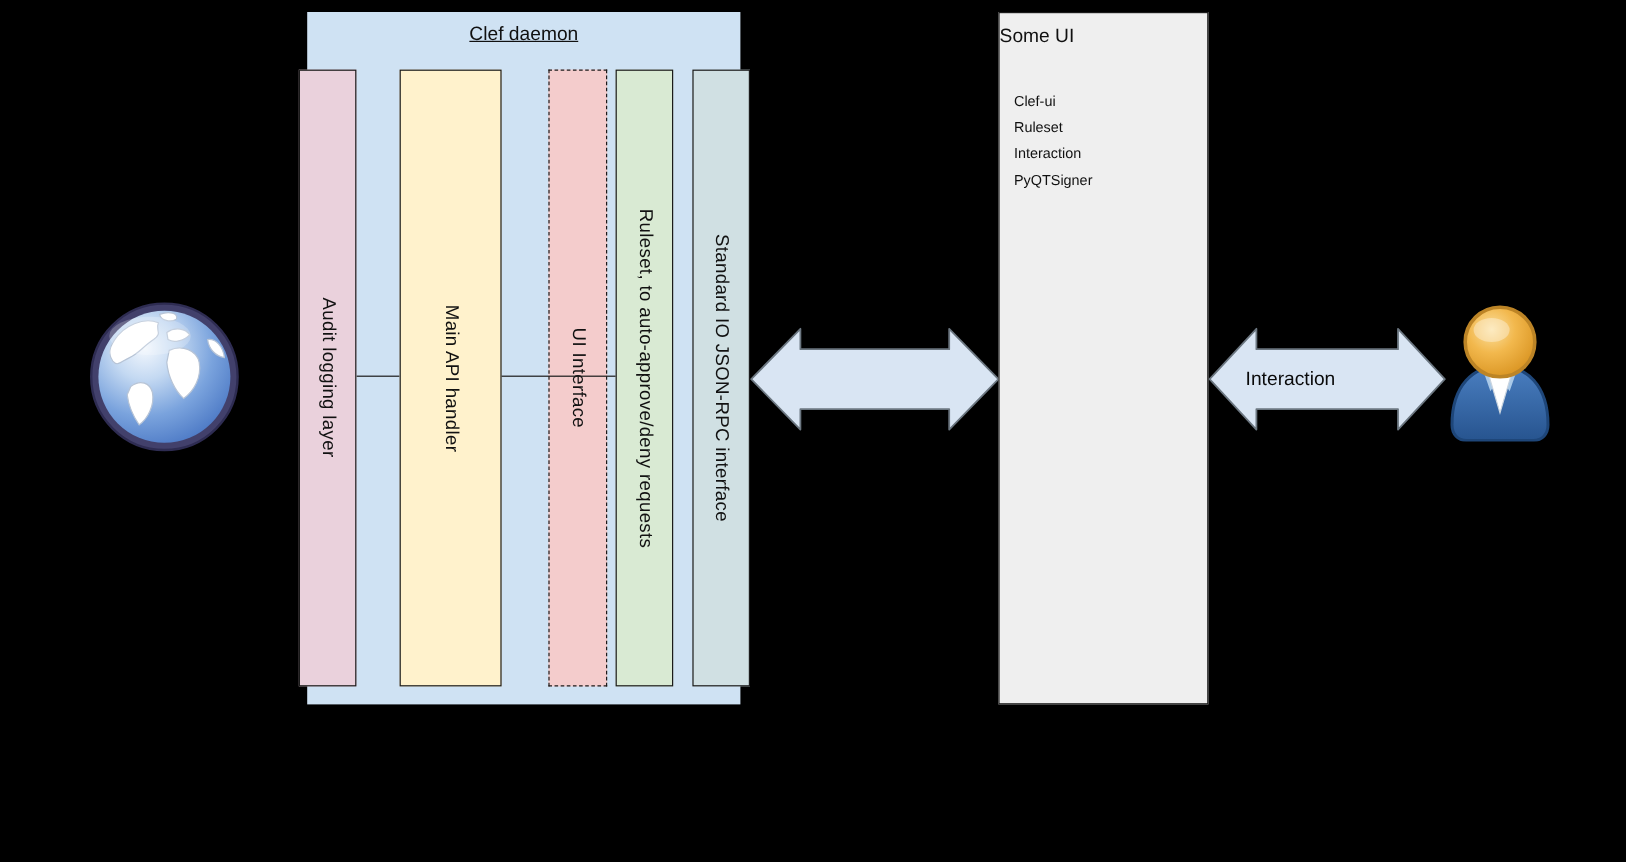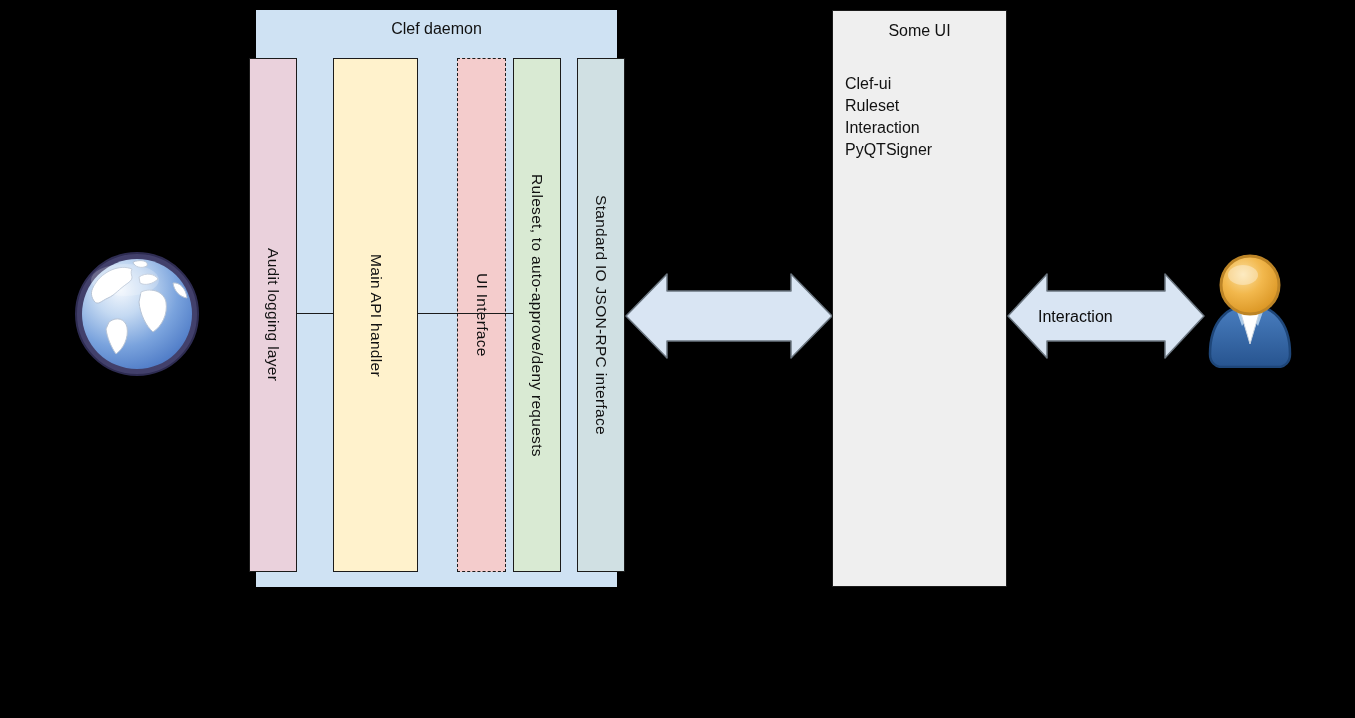--- a/index.html
+++ b/index.html
@@ -8,21 +8,21 @@
     position:relative;width:1355px;height:718px;background:#000;overflow:hidden;
     font-family:"Liberation Sans", sans-serif;color:#111;
   }
   
   .daemon-box{
     position:absolute;left:256px;top:10px;width:361px;height:577px;
     background:#cfe2f3;
   }
   .daemon-title{
     position:absolute;left:256px;top:20px;width:361px;text-align:center;
-    font-size:16px;color:#111;
+    font-size:16px;color:#111;text-decoration:underline;
   }
   
   .bar{
     position:absolute;top:58px;height:514px;
     border:1.5px solid #1b1b1b;
     display:flex;align-items:center;justify-content:center;
   }
   .bar-label{
     writing-mode:vertical-rl;text-orientation:mixed;
     font-size:15.5px;color:#111;white-space:nowrap;letter-spacing:0.3px;
@@ -35,22 +35,22 @@
   
   .conn{position:absolute;height:0;border-top:1.5px solid #1b1b1b;}
   .conn-a{left:297px;top:313px;width:36px;}
   .conn-b{left:418px;top:313px;width:95px;z-index:5;}
   .conn-tick{position:absolute;left:149px;top:300px;width:0;height:26px;border-left:2px solid #101010;}
   
   .someui-box{
     position:absolute;left:832px;top:10px;width:175px;height:577px;
     background:#efefef;border:1.5px solid #1b1b1b;
   }
-  .someui-title{position:absolute;left:0;top:11px;width:100%;text-align:center;font-size:16px;}
-  .someui-list{position:absolute;left:12px;top:62px;font-size:16px;line-height:22px;}
+  .someui-title{position:absolute;left:0;top:11px;width:100%;font-size:16px;}
+  .someui-list{position:absolute;left:12px;top:62px;font-size:12px;line-height:22px;}
   
   .arrow-svg{position:absolute;top:272px;}
   .arrow-a{left:625px;}
   .arrow-b{left:1007px;}
   .arrow-label{position:absolute;font-size:16px;line-height:22px;color:#0a0a0a;z-index:6;}
   .arrow-label-a{left:656px;top:297px;}
   .arrow-label-b{left:1038px;top:306px;}
   
   .globe{position:absolute;left:73px;top:250px;}
   .user {position:absolute;left:1202px;top:254px;}

